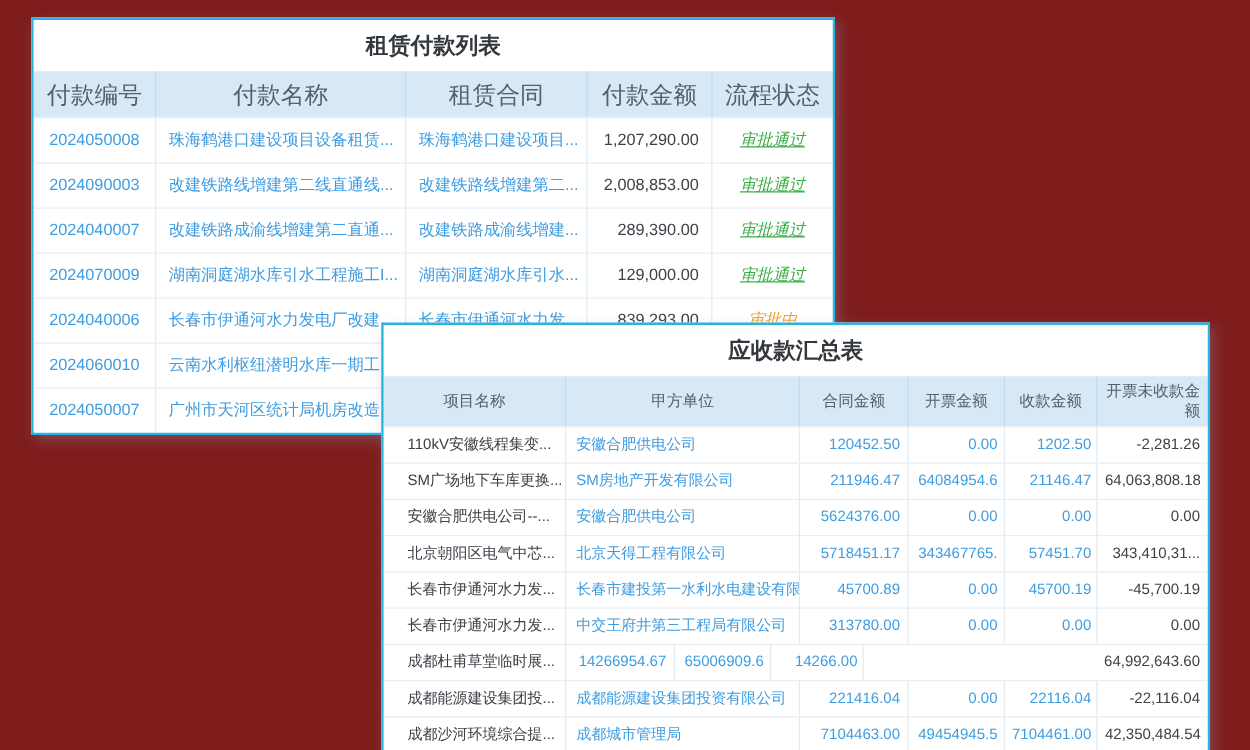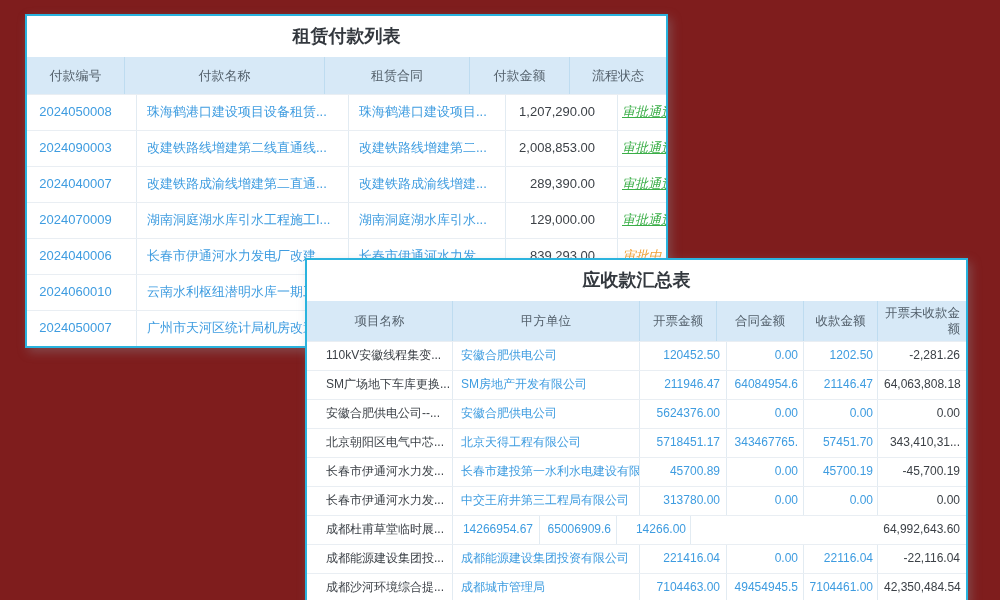--- a/index.html
+++ b/index.html
@@ -15,22 +15,22 @@
   .th + .th{border-left:1px solid #bedcf0;}
   .tr{display:flex;border-top:1px solid var(--row-line,#e9eef3);background:#fff;}
   .td{box-sizing:border-box;white-space:nowrap;overflow:hidden;padding:0 10px;}
   .td + .td{border-left:1px solid #e2ebf2;}
   .link{color:var(--link,#3e9ce0);}
   .dark{color:var(--dark,#3c4147);}
 
   
   .lease{left:25px;top:14px;width:643px;}
   .lease .thead{height:37px;}
-  .lease .th{font-size:13px;}
-  .lease .tr{height:35px;gap:12px;}
+  .lease .th{font-size:19px;}
+  .lease .tr{height:35px;}
   .lease .td{font-size:13px;line-height:34px;}
   .lease .c1{width:97px;text-align:center;padding:0 2px;}
   .lease .c2{width:200px;text-align:left;}
   .lease .c3{width:145px;text-align:left;}
   .lease .c4{width:100px;text-align:right;padding:0 10px;}
   .lease .c5{flex:1;text-align:center;padding:0 4px;}
   .status{text-decoration:underline;color:var(--green,#3aae47);font-style:italic;}
   .status[data-status="pending"]{color:var(--orange,#f2a033);}
   .status[data-status="none"]{text-decoration:none;}
 
@@ -112,22 +112,22 @@
         <div class="td c5 status" data-status="none"></div>
       </div>
     </div>
   </div>
 
   <div class="card recv">
     <div class="card-title">应收款汇总表</div>
     <div class="thead">
       <div class="th r1">项目名称</div>
       <div class="th r2">甲方单位</div>
+      <div class="th r3">合同金额</div>
       <div class="th r4">开票金额</div>
-      <div class="th r3">合同金额</div>
       <div class="th r5">收款金额</div>
       <div class="th r6">开票未收款金额</div>
     </div>
     <div class="tbody">
       <div class="tr">
         <div class="td r1 dark">110kV安徽线程集变...</div>
         <div class="td r2 link">安徽合肥供电公司</div>
         <div class="td r3 link">120452.50</div>
         <div class="td r4 link">0.00</div>
         <div class="td r5 link">1202.50</div>

